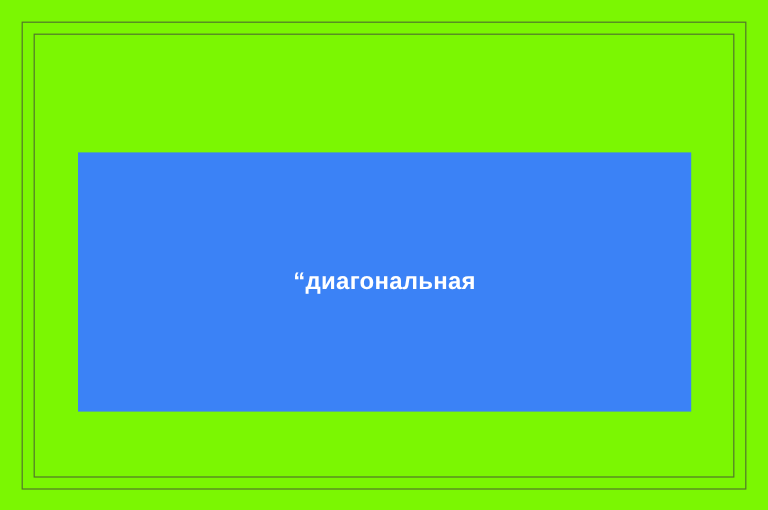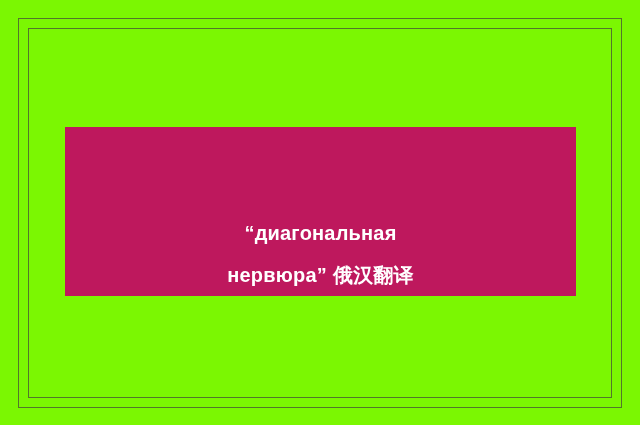--- a/index.html
+++ b/index.html
@@ -47,27 +47,27 @@
     box-sizing: border-box;
     pointer-events: none;
   }
 
   
   #title-panel {
     position: absolute;
     left: 65px;
     top: 127px;
     width: 511px;
-    height: 169px;
-    background: #be185d;
+    height: 216px;
+    background: #3b82f6;
     box-sizing: border-box;
     display: flex;
     flex-direction: column;
     align-items: center;
-    justify-content: flex-end;
+    justify-content: center;
   }
 
   #title-block {
     text-align: center;
     color: #ffffff;
     font-weight: bold;
     font-size: 20px;
     line-height: 42px;
     letter-spacing: 0.2px;
     white-space: nowrap;
@@ -87,19 +87,16 @@
 
 <div id="poster-canvas">
 
   <div id="outer-frame"></div>
 
   <div id="inner-frame"></div>
 
   <div id="title-panel">
     <div id="title-block">
       <span class="title-line">“диагональная</span>
-      <span class="title-line">
-        <span>нервюра”</span><span class="cjk-run">俄汉翻译</span>
-      </span>
     </div>
   </div>
 
 </div>
 
 </body></html>

